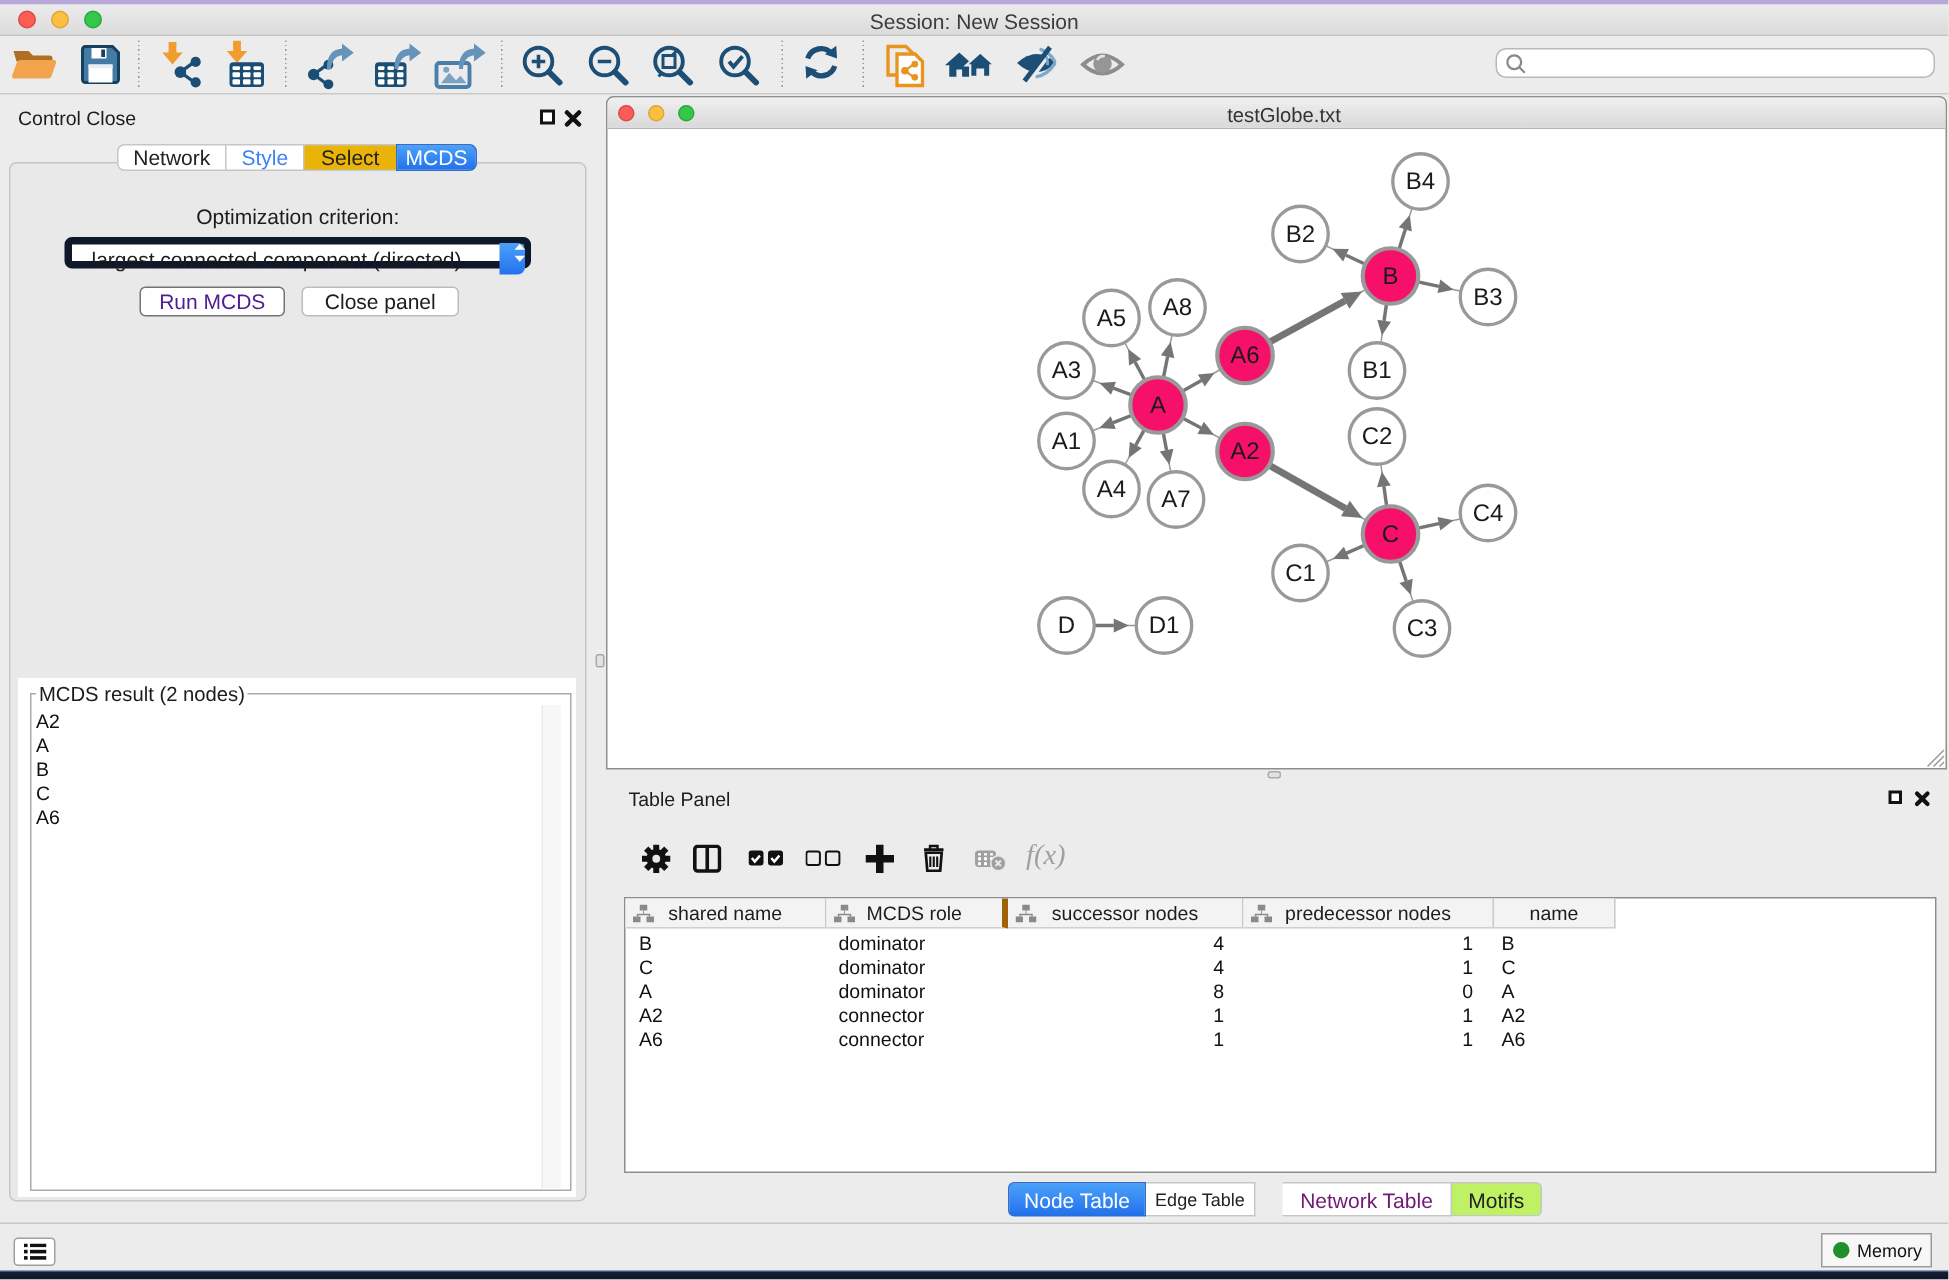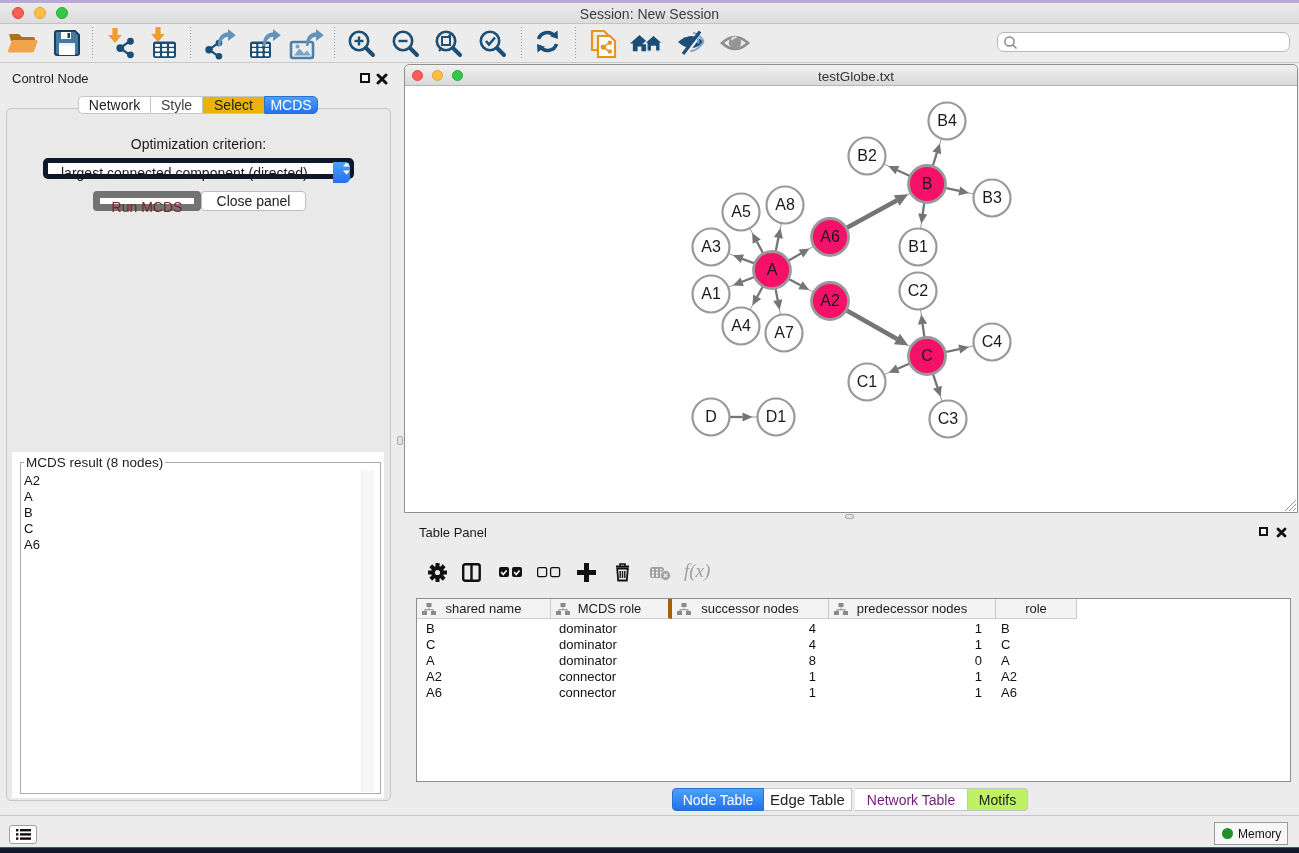--- a/index.html
+++ b/index.html
@@ -139,44 +139,44 @@
 <svg style="position:absolute;left:720px;top:29px" width="32" height="30">
     <path d="M2 14 q13 -12 26 0 q-13 12 -26 0 z" fill="none" stroke="#8d8d8d" stroke-width="2.6"></path>
     <circle cx="15" cy="13.5" r="6.2" fill="#969696"></circle>
     <path d="M11.5 11 a4.5 4.5 0 0 1 5 -2.5" fill="none" stroke="#e4e4e4" stroke-width="1.8"></path>
   </svg>
 <div class="abs" style="left:997px;top:32px;width:293px;height:20px;background:#fff;border:1px solid #b9b9b9;border-radius:7px"></div>
 <svg style="position:absolute;left:1003px;top:35px" width="16" height="16">
     <circle cx="6.5" cy="6.5" r="4.6" fill="none" stroke="#8a8a8a" stroke-width="1.5"></circle>
     <line x1="10" y1="10" x2="13.5" y2="13.5" stroke="#8a8a8a" stroke-width="1.5"></line>
   </svg>
-<div class="abs" style="left:12px;top:71px;font-size:13px;color:#1c1c1c">Control Node</div>
+<div class="abs" style="left:12px;top:71px;font-size:13px;color:#1c1c1c">Control Close</div>
 <div class="abs" style="left:360px;top:73px;width:10px;height:10px;border:2px solid #111;background:#fff"></div>
 <svg style="position:absolute;left:376px;top:73px" width="12" height="12">
     <path d="M2 2 L10 10 M10 2 L2 10" stroke="#111" stroke-width="3" stroke-linecap="round"></path>
   </svg>
 <div class="abs" style="left:6px;top:108px;width:385px;height:693px;background:#e9e9e9;border:1px solid #c6c6c6;border-radius:5px"></div>
 <div class="abs" style="left:78px;top:96px;width:72px;height:18px;background:#fff;color:#222;border:1px solid #c6c6c6;border-right:none;border-radius:5px 0 0 5px;font-size:14px;text-align:center;line-height:17px">Network</div>
-<div class="abs" style="left:150px;top:96px;width:52px;height:18px;background:#fff;color:#404040;border:1px solid #c6c6c6;border-right:none;font-size:14px;text-align:center;line-height:17px">Style</div>
+<div class="abs" style="left:150px;top:96px;width:52px;height:18px;background:#fff;color:#3b82f6;border:1px solid #c6c6c6;border-right:none;font-size:14px;text-align:center;line-height:17px">Style</div>
 <div class="abs" style="left:202px;top:96px;width:62px;height:18px;background:#eab308;color:#222;border:1px solid #c6c6c6;border-right:none;font-size:14px;text-align:center;line-height:17px">Select</div>
 <div class="abs" style="left:264px;top:96px;width:54px;height:18px;background:linear-gradient(#4ba1f8,#2272ee);color:#fff;border:1px solid #2d6fd1;border-radius:0 5px 5px 0;font-size:14px;text-align:center;line-height:17px">MCDS</div>
 <div class="abs" style="left:6px;top:136px;width:385px;text-align:center;font-size:14px;color:#1c1c1c">Optimization criterion:</div>
 <div class="abs" style="left:43px;top:158px;width:311px;height:21px;background:#fff;border:5px solid #0f172a;border-radius:5px">
     <div style="position:absolute;left:13px;top:2px;font-size:14px;color:#1c1c1c">largest connected component (directed)</div>
     <div style="position:absolute;right:-1px;top:-1px;width:17px;height:21px;background:linear-gradient(#4ba1f8,#2272ee);border-radius:0 5px 5px 0"></div>
   </div>
 <svg style="position:absolute;left:340px;top:160px" width="13" height="17">
     <path d="M3 6.5 L6.5 2.5 L10 6.5 z" fill="#fff"></path>
     <path d="M3 10.5 L6.5 14.5 L10 10.5 z" fill="#fff"></path>
   </svg>
-<div class="abs" style="left:93px;top:191px;width:108px;height:20px;background:#fff;border:7px solid #737373;border-radius:4px;font-size:14px;text-align:center;line-height:19px;color:#7f1d1d">Run MCDS</div>
+<div class="abs" style="left:93px;top:191px;width:97px;height:20px;background:#fff;border:1px solid #737373;border-radius:4px;font-size:14px;text-align:center;line-height:19px;color:#4c1d95">Run MCDS</div>
 <div class="abs" style="left:201px;top:191px;width:105px;height:20px;background:#fff;border:1px solid #bdbdbd;border-radius:4px;font-size:14px;text-align:center;line-height:19px;color:#1c1c1c">Close panel</div>
 <div class="abs" style="left:12px;top:452px;width:372px;height:346px;background:#fff"></div>
 <div class="abs" style="left:20px;top:462px;width:361px;height:332px;border:1px solid #ababab"></div>
-<div class="abs" style="left:24px;top:455px;background:#fff;font-size:13.5px;color:#1c1c1c;padding:0 2px">MCDS result (8 nodes)</div>
+<div class="abs" style="left:24px;top:455px;background:#fff;font-size:13.5px;color:#1c1c1c;padding:0 2px">MCDS result (2 nodes)</div>
 <div class="abs" style="left:361px;top:470px;width:13px;height:322px;background:#f7f7f7;border-left:1px solid #ececec"></div>
 <div class="abs" style="left:24px;top:473px;font-size:13px;color:#111;line-height:16px">A2<br>A<br>B<br>C<br>A6</div>
 <div class="abs" style="left:404px;top:64px;width:894px;height:449px;background:#fff;border:1px solid #8f8f8f;border-radius:5px 5px 0 0"></div>
 <div class="abs" style="left:405px;top:65px;width:892px;height:21px;background:linear-gradient(#f0f0f0,#d9d9d9);border-bottom:1px solid #b5b5b5;border-radius:5px 5px 0 0"></div>
 <div class="abs" style="left:411.5px;top:70px;width:11px;height:11px;border-radius:50%;background:#fc5d57;border:1px solid #df4740"></div>
 <div class="abs" style="left:431.5px;top:70px;width:11px;height:11px;border-radius:50%;background:#fdbe41;border:1px solid #dfa535"></div>
 <div class="abs" style="left:451.5px;top:70px;width:11px;height:11px;border-radius:50%;background:#34c84a;border:1px solid #2ca73e"></div>
 <div class="abs" style="left:410px;top:69px;width:892px;text-align:center;font-size:13.5px;color:#333">testGlobe.txt</div>
 <svg width="893" height="426" style="position:absolute;left:405px;top:86px">
     <line x1="367.0" y1="184.0" x2="336.0" y2="126.0" stroke="#9a9a9a" stroke-width="1"></line>
@@ -378,21 +378,21 @@
   </svg>
 <div class="abs" style="left:829px;top:599px;width:167px;height:20px;background:#f3f3f3;border-right:1px solid #c9c9c9;border-bottom:1px solid #cfcfcf;font-size:13px;color:#1c1c1c;text-align:center;line-height:19px">predecessor nodes</div>
 <svg style="position:absolute;left:834px;top:603px" width="14" height="12">
     <g fill="#8a8a8a">
       <rect x="4.5" y="0" width="5" height="4"></rect>
       <rect x="0" y="8" width="5" height="4"></rect>
       <rect x="9" y="8" width="5" height="4"></rect>
       <path d="M6.7 4 v2.2 h-4.2 v1.8 h1 v-0.8 h7 v0.8 h1 v-1.8 h-4.2 v-2.2 z"></path>
     </g>
   </svg>
-<div class="abs" style="left:996px;top:599px;width:81px;height:20px;background:#f3f3f3;border-right:1px solid #c9c9c9;border-bottom:1px solid #cfcfcf;font-size:13px;color:#1c1c1c;text-align:center;line-height:19px">role</div>
+<div class="abs" style="left:996px;top:599px;width:81px;height:20px;background:#f3f3f3;border-right:1px solid #c9c9c9;border-bottom:1px solid #cfcfcf;font-size:13px;color:#1c1c1c;text-align:center;line-height:19px">name</div>
 <div class="abs" style="left:426px;top:621px;font-size:13px;color:#111">B</div>
 <div class="abs" style="left:559px;top:621px;font-size:13px;color:#111">dominator</div>
 <div class="abs" style="left:736px;top:621px;width:80px;text-align:right;font-size:13px;color:#111">4</div>
 <div class="abs" style="left:902px;top:621px;width:80px;text-align:right;font-size:13px;color:#111">1</div>
 <div class="abs" style="left:1001px;top:621px;font-size:13px;color:#111">B</div>
 <div class="abs" style="left:426px;top:637px;font-size:13px;color:#111">C</div>
 <div class="abs" style="left:559px;top:637px;font-size:13px;color:#111">dominator</div>
 <div class="abs" style="left:736px;top:637px;width:80px;text-align:right;font-size:13px;color:#111">4</div>
 <div class="abs" style="left:902px;top:637px;width:80px;text-align:right;font-size:13px;color:#111">1</div>
 <div class="abs" style="left:1001px;top:637px;font-size:13px;color:#111">C</div>
@@ -405,21 +405,21 @@
 <div class="abs" style="left:559px;top:669px;font-size:13px;color:#111">connector</div>
 <div class="abs" style="left:736px;top:669px;width:80px;text-align:right;font-size:13px;color:#111">1</div>
 <div class="abs" style="left:902px;top:669px;width:80px;text-align:right;font-size:13px;color:#111">1</div>
 <div class="abs" style="left:1001px;top:669px;font-size:13px;color:#111">A2</div>
 <div class="abs" style="left:426px;top:685px;font-size:13px;color:#111">A6</div>
 <div class="abs" style="left:559px;top:685px;font-size:13px;color:#111">connector</div>
 <div class="abs" style="left:736px;top:685px;width:80px;text-align:right;font-size:13px;color:#111">1</div>
 <div class="abs" style="left:902px;top:685px;width:80px;text-align:right;font-size:13px;color:#111">1</div>
 <div class="abs" style="left:1001px;top:685px;font-size:13px;color:#111">A6</div>
 <div class="abs" style="left:672px;top:788px;width:92px;height:23px;background:linear-gradient(#4ba1f8,#2272ee);color:#fff;border:1px solid #2d6fd1;border-radius:4px 0 0 4px;font-size:14px;text-align:center;line-height:22px">Node Table</div>
-<div class="abs" style="left:764px;top:788px;width:88px;height:23px;background:#fff;color:#222;border:1px solid #c6c6c6;border-left:none;font-size:15px;text-align:center;line-height:22px">Edge Table</div>
+<div class="abs" style="left:764px;top:788px;width:73px;height:23px;background:#fff;color:#222;border:1px solid #c6c6c6;border-left:none;font-size:12px;text-align:center;line-height:22px">Edge Table</div>
 <div class="abs" style="left:855px;top:788px;width:113px;height:23px;background:#fff;color:#701a75;border:1px solid #c6c6c6;border-left:none;font-size:14px;text-align:center;line-height:22px">Network Table</div>
 <div class="abs" style="left:968px;top:788px;width:60px;height:23px;background:#bef264;color:#222;border:1px solid #c6c6c6;border-left:none;border-radius:0 4px 4px 0;font-size:14px;text-align:center;line-height:22px">Motifs</div>
 <div class="abs" style="left:0;top:815px;width:1299px;height:1px;background:#c6c6c6"></div>
 <div class="abs" style="left:9px;top:825px;width:28px;height:19px;background:#fff;border:1px solid #a0a0a0;border-radius:3px"></div>
 <svg style="position:absolute;left:16px;top:829px" width="15" height="11">
     <g fill="#111">
       <rect x="0" y="0" width="2.4" height="2.4"></rect>
       <rect x="4" y="0" width="11" height="2.4"></rect>
       <rect x="0" y="4.2" width="2.4" height="2.4"></rect>
       <rect x="4" y="4.2" width="11" height="2.4"></rect>

